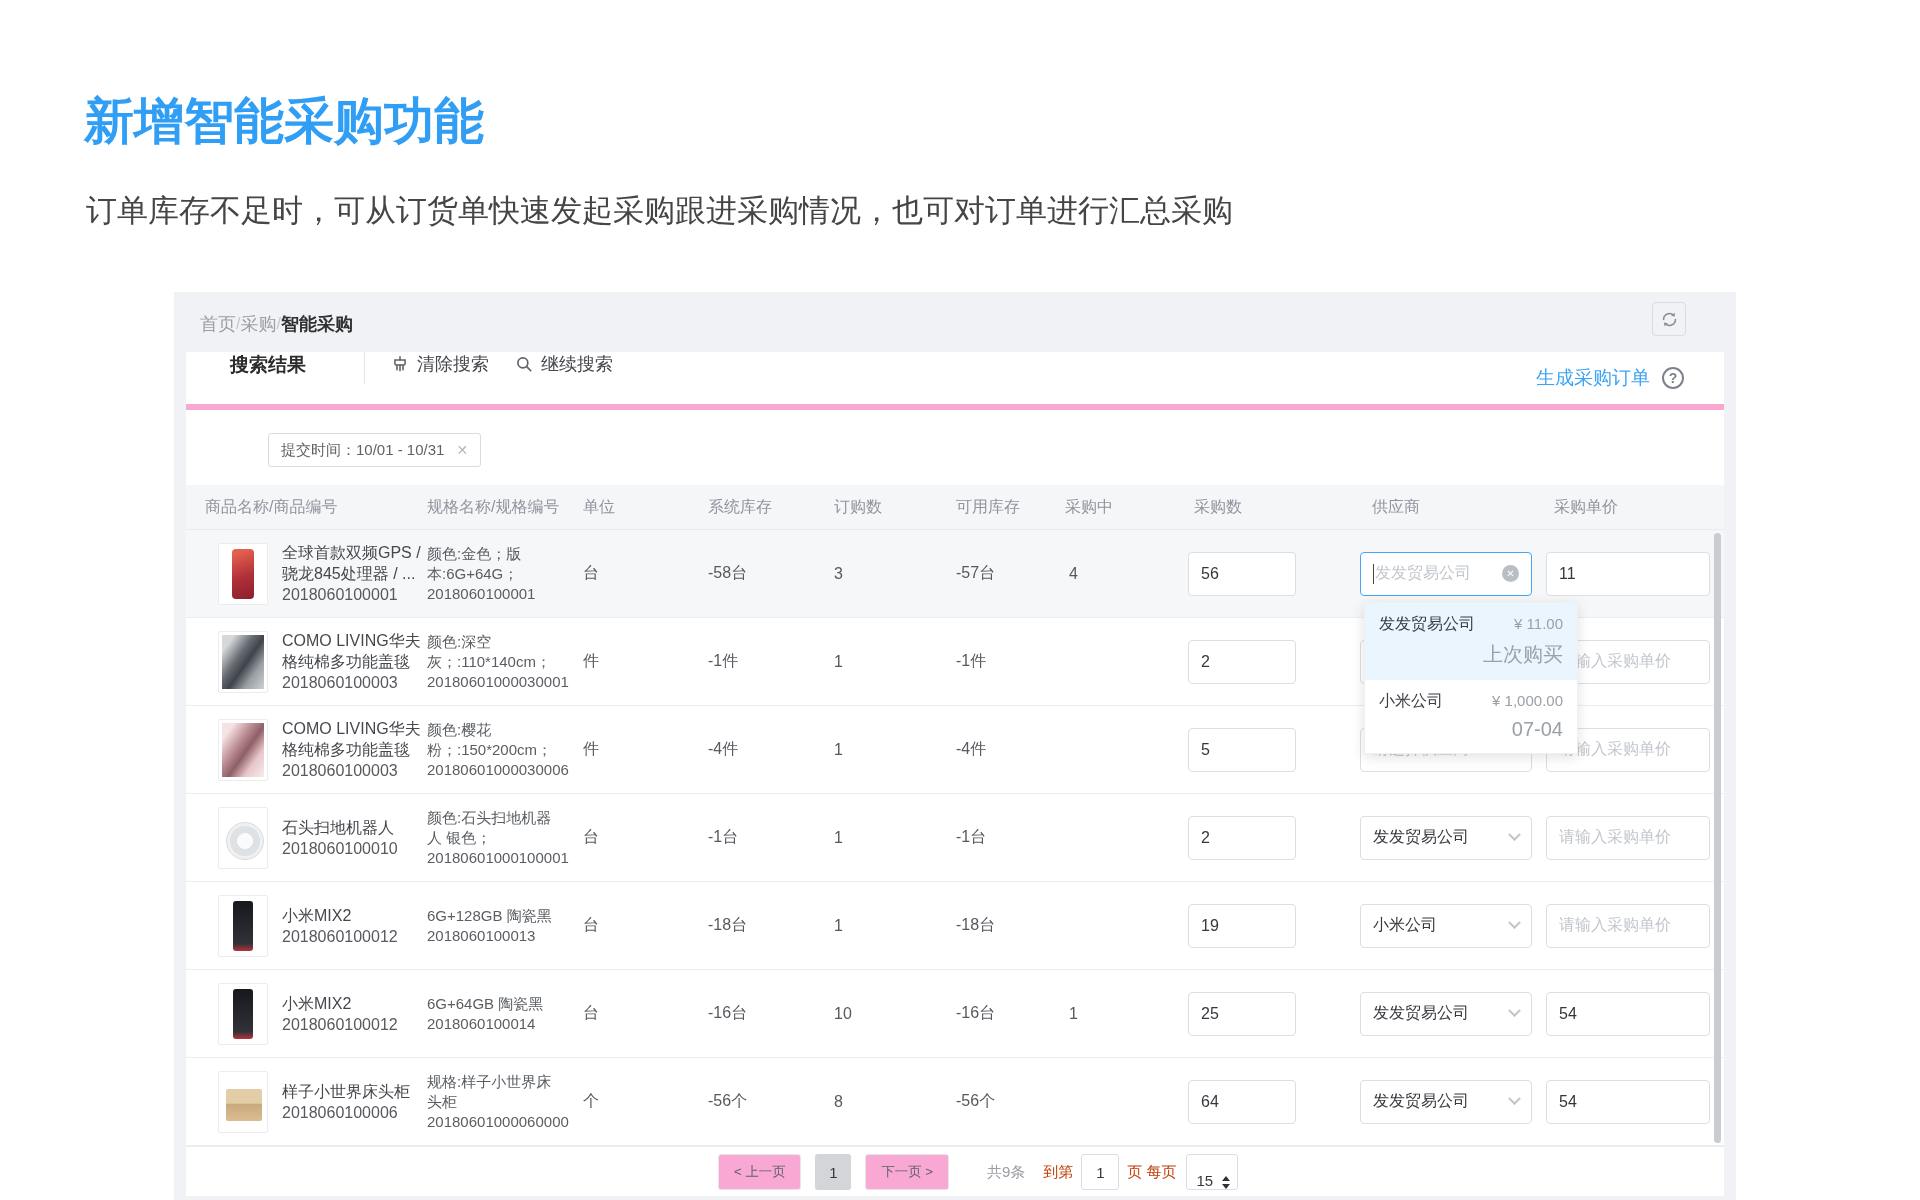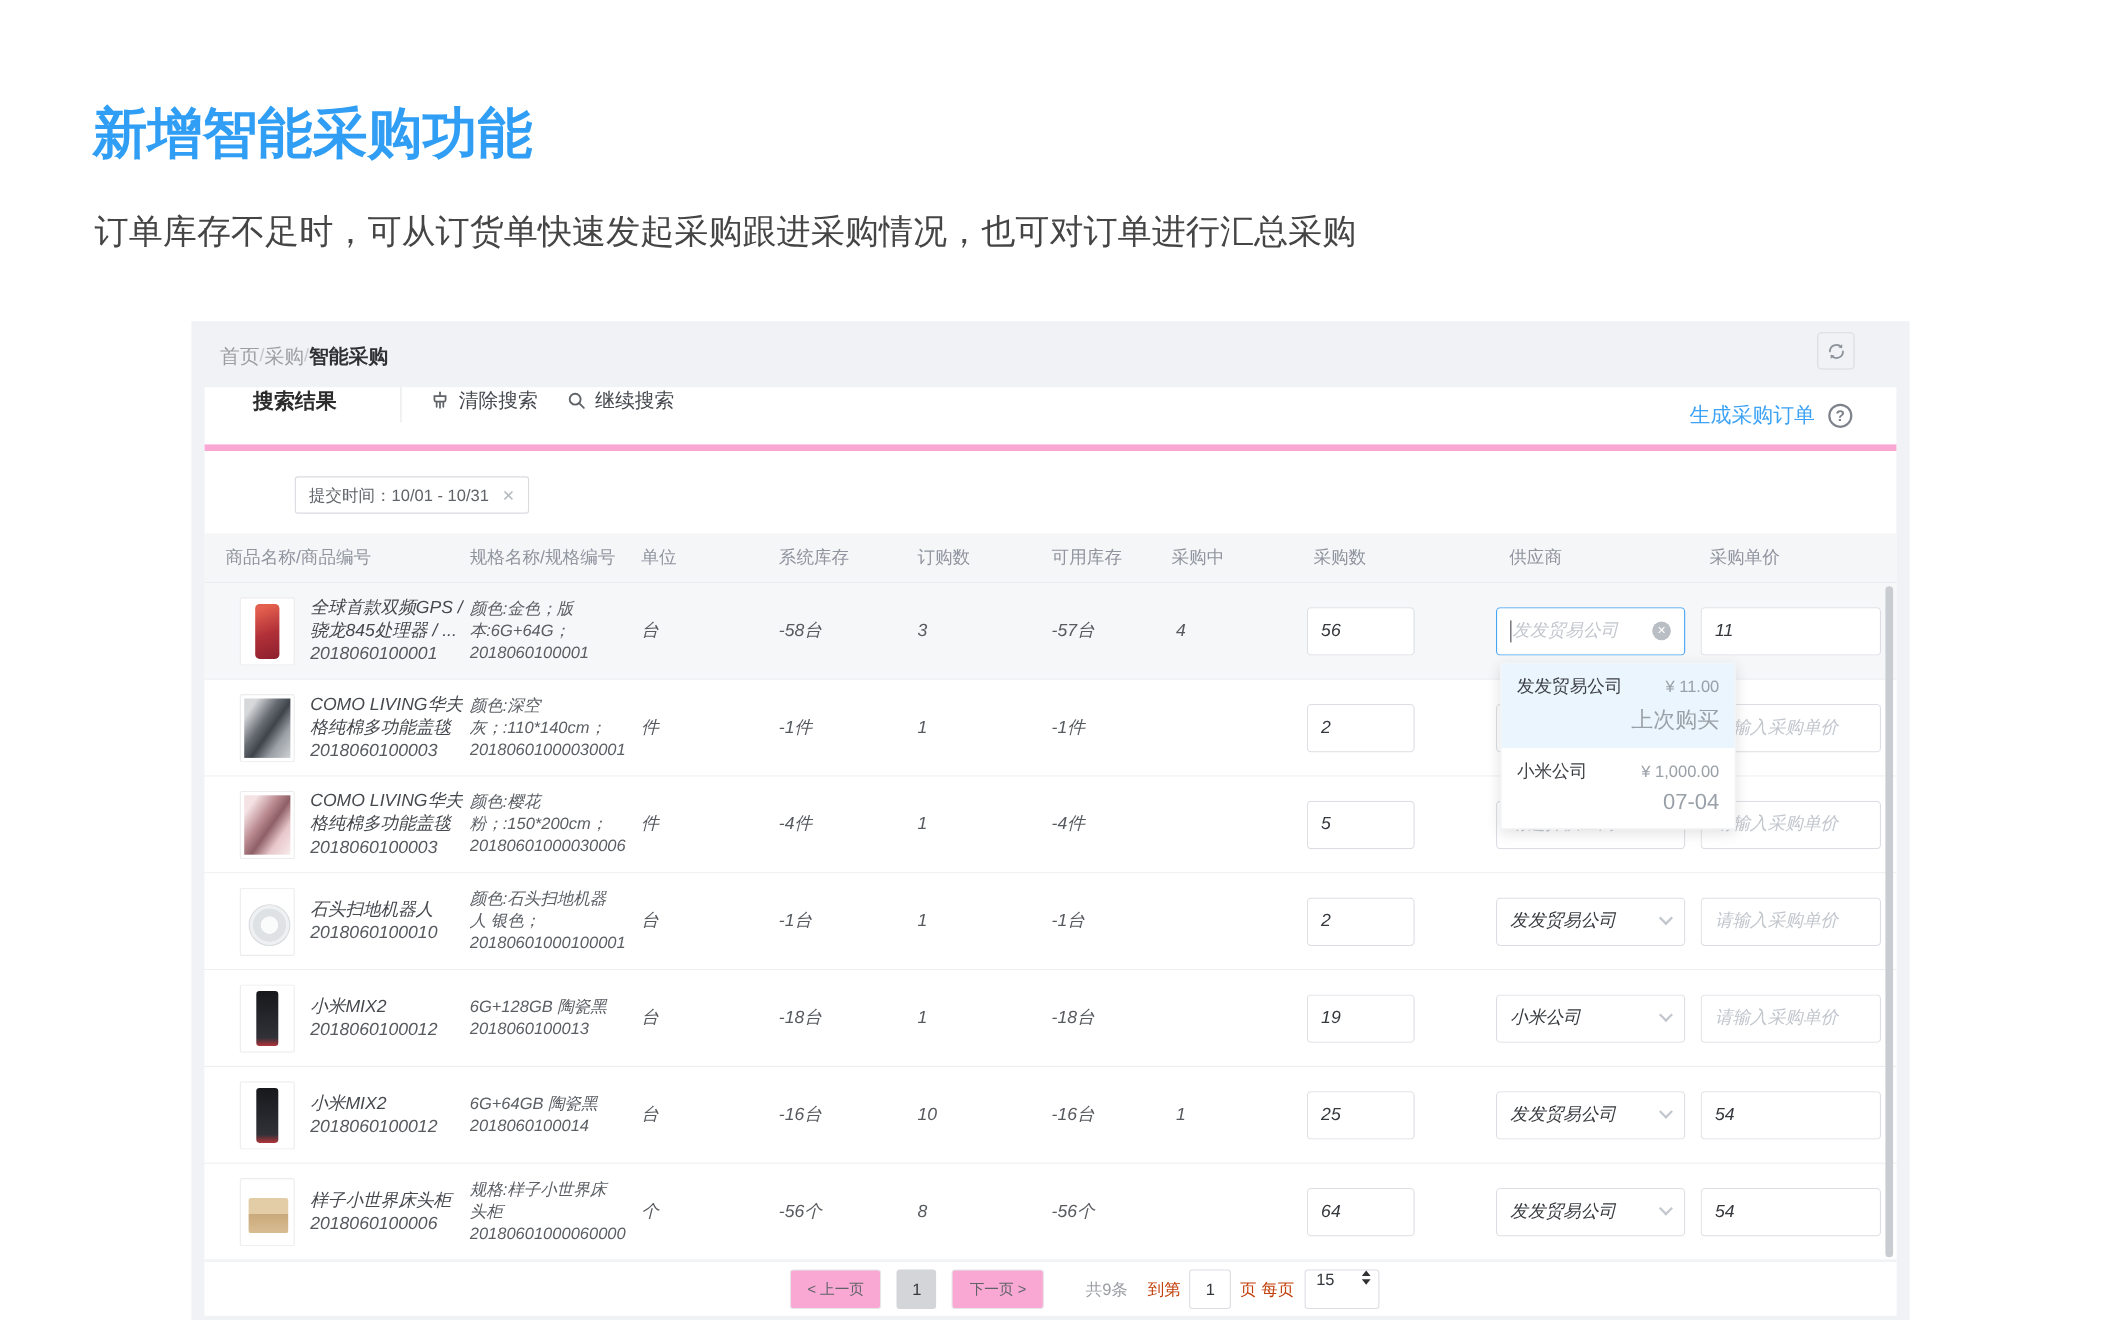--- a/index.html
+++ b/index.html
@@ -47,21 +47,21 @@
   
   .grid { display:grid;
           grid-template-columns:241px 156px 125px 126px 122px 109px 123px 172px 186px 178px;
           align-items:center; }
   .thead { position:absolute; top:133px; left:0; width:100%; height:45px; background:#f5f6f8;
            font-size:16px; color:#8f949e; border-bottom:1px solid #e9ebee; }
   .thead .hc1 { padding-left:19px; } .thead .hc8 { padding-left:6px; }
   .thead .hc9 { padding-left:12px; } .thead .hc10 { padding-left:8px; }
 
   .tbody { position:absolute; top:178px; left:0; width:100%; }
-  .trow { height:88px; border-bottom:1px solid #ecedf0; font-size:16px; color:#56595e; background:#fff;font-style:italic; }
+  .trow { height:88px; border-bottom:1px solid #ecedf0; font-size:16px; color:#56595e; background:#fff; }
   .trow.hl { background:#f6f7f9; }
   .c { overflow:hidden; }
   .c1 { display:flex; align-items:center; gap:14px; padding-left:32px; }
   .pinfo { display:flex; flex-direction:column; font-size:16px; line-height:21px; color:#45484d; }
   .pname { max-width:145px; }
   .pcode { color:#56595e; }
   .c2 { font-size:15px; line-height:20px; color:#5a5e63; padding-right:20px; }
   .c7 { padding-left:4px; }
 
   .thumb { width:50px; height:62px; border:1px solid #ececee; border-radius:2px; background:#fff;
@@ -75,21 +75,21 @@
     background:linear-gradient(125deg,#f5e2e4 15%,#b9898f 40%,#8e5f66 55%,#e8c7cb 75%,#f8ecec); }
   .robot-vacuum::before { left:7px; top:14px; width:36px; height:36px; border-radius:50%;
     background:radial-gradient(circle,#fafbfb 30%,#dfe2e5 32%,#dfe2e5 58%,#eef0f1 60%); border:1px solid #d8dbde; }
   .phone-black::before { left:14px; right:14px; top:5px; bottom:5px; border-radius:3px;
     background:linear-gradient(180deg,#17181c,#303238 85%,#b3343a); }
   .nightstand::before { left:7px; top:17px; width:36px; height:32px; border-radius:2px;
     background:linear-gradient(180deg,#e3cda6 45%,#c9a97c 46%,#d9bd92); }
 
   .ibox { height:44px; background:#fff; border:1px solid #dcdee3; border-radius:4px;
           display:inline-flex; align-items:center; padding:0 12px; font-size:16px; color:#35383d; }
-  .ibox.qty { width:98px; }
+  .ibox.qty { width:108px; }
   .ibox.sup { width:172px; }
   .ibox.price { width:164px; }
   .ibox .ph { color:#c2c6cd; }
   .ibox.focused { border-color:#46a4f5; }
   .cursor { width:1px; height:20px; background:#46484c; margin-right:1px; }
   .clearc { margin-left:auto; width:17px; height:17px; border-radius:50%; background:#b9bdc4;
             color:#fff; font-size:10px; display:flex; align-items:center; justify-content:center; cursor:pointer; }
   .caret { margin-left:auto; width:9px; height:9px; border-right:2px solid #c2c6cd;
            border-bottom:2px solid #c2c6cd; transform:rotate(45deg) translate(-2px,-2px); }
 
@@ -112,22 +112,22 @@
                 border-top:1px solid #ecedf0; background:#fff; }
   .pg-inner { position:absolute; left:532px; top:7px; display:flex; align-items:center; font-size:15px; }
   .pg-btn { height:36px; padding:0 15px; line-height:34px; background:#f9a8d4;
             border:1px solid #e6e7e9; border-radius:3px; color:#5f6368; cursor:pointer; }
   .pg-cur { width:36px; height:36px; margin:0 14px; background:#d3d5d8; border-radius:3px;
             color:#35383d; display:flex; align-items:center; justify-content:center; cursor:default; }
   .pg-total { margin-left:38px; color:#9b9ea3; }
   .pg-txt { margin-left:18px; color:#c2410c; }
   .goto-box { width:38px; height:36px; margin:0 8px; border:1px solid #dcdee3; border-radius:3px;
               display:flex; align-items:center; justify-content:center; color:#35383d; }
-  .perpage { width:68px; height:36px; margin-left:10px; border:1px solid #dcdee3; border-radius:3px;
-             display:flex; align-items:flex-start; padding:0 7px 0 9px; color:#35383d; cursor:pointer; }
+  .perpage { width:52px; height:36px; margin-left:10px; border:1px solid #dcdee3; border-radius:3px;
+             display:flex; align-items:flex-end; padding:0 7px 0 9px; color:#35383d; cursor:pointer; }
   .step { display:flex; flex-direction:column; gap:3px; margin-left:auto; }
   .tri-up { width:0; height:0; border-left:4px solid transparent; border-right:4px solid transparent;
             border-bottom:5px solid #303133; }
   .tri-down { width:0; height:0; border-left:4px solid transparent; border-right:4px solid transparent;
               border-top:5px solid #303133; }
   svg { display:block; }
 </style>
 </head>
 <body>
 

